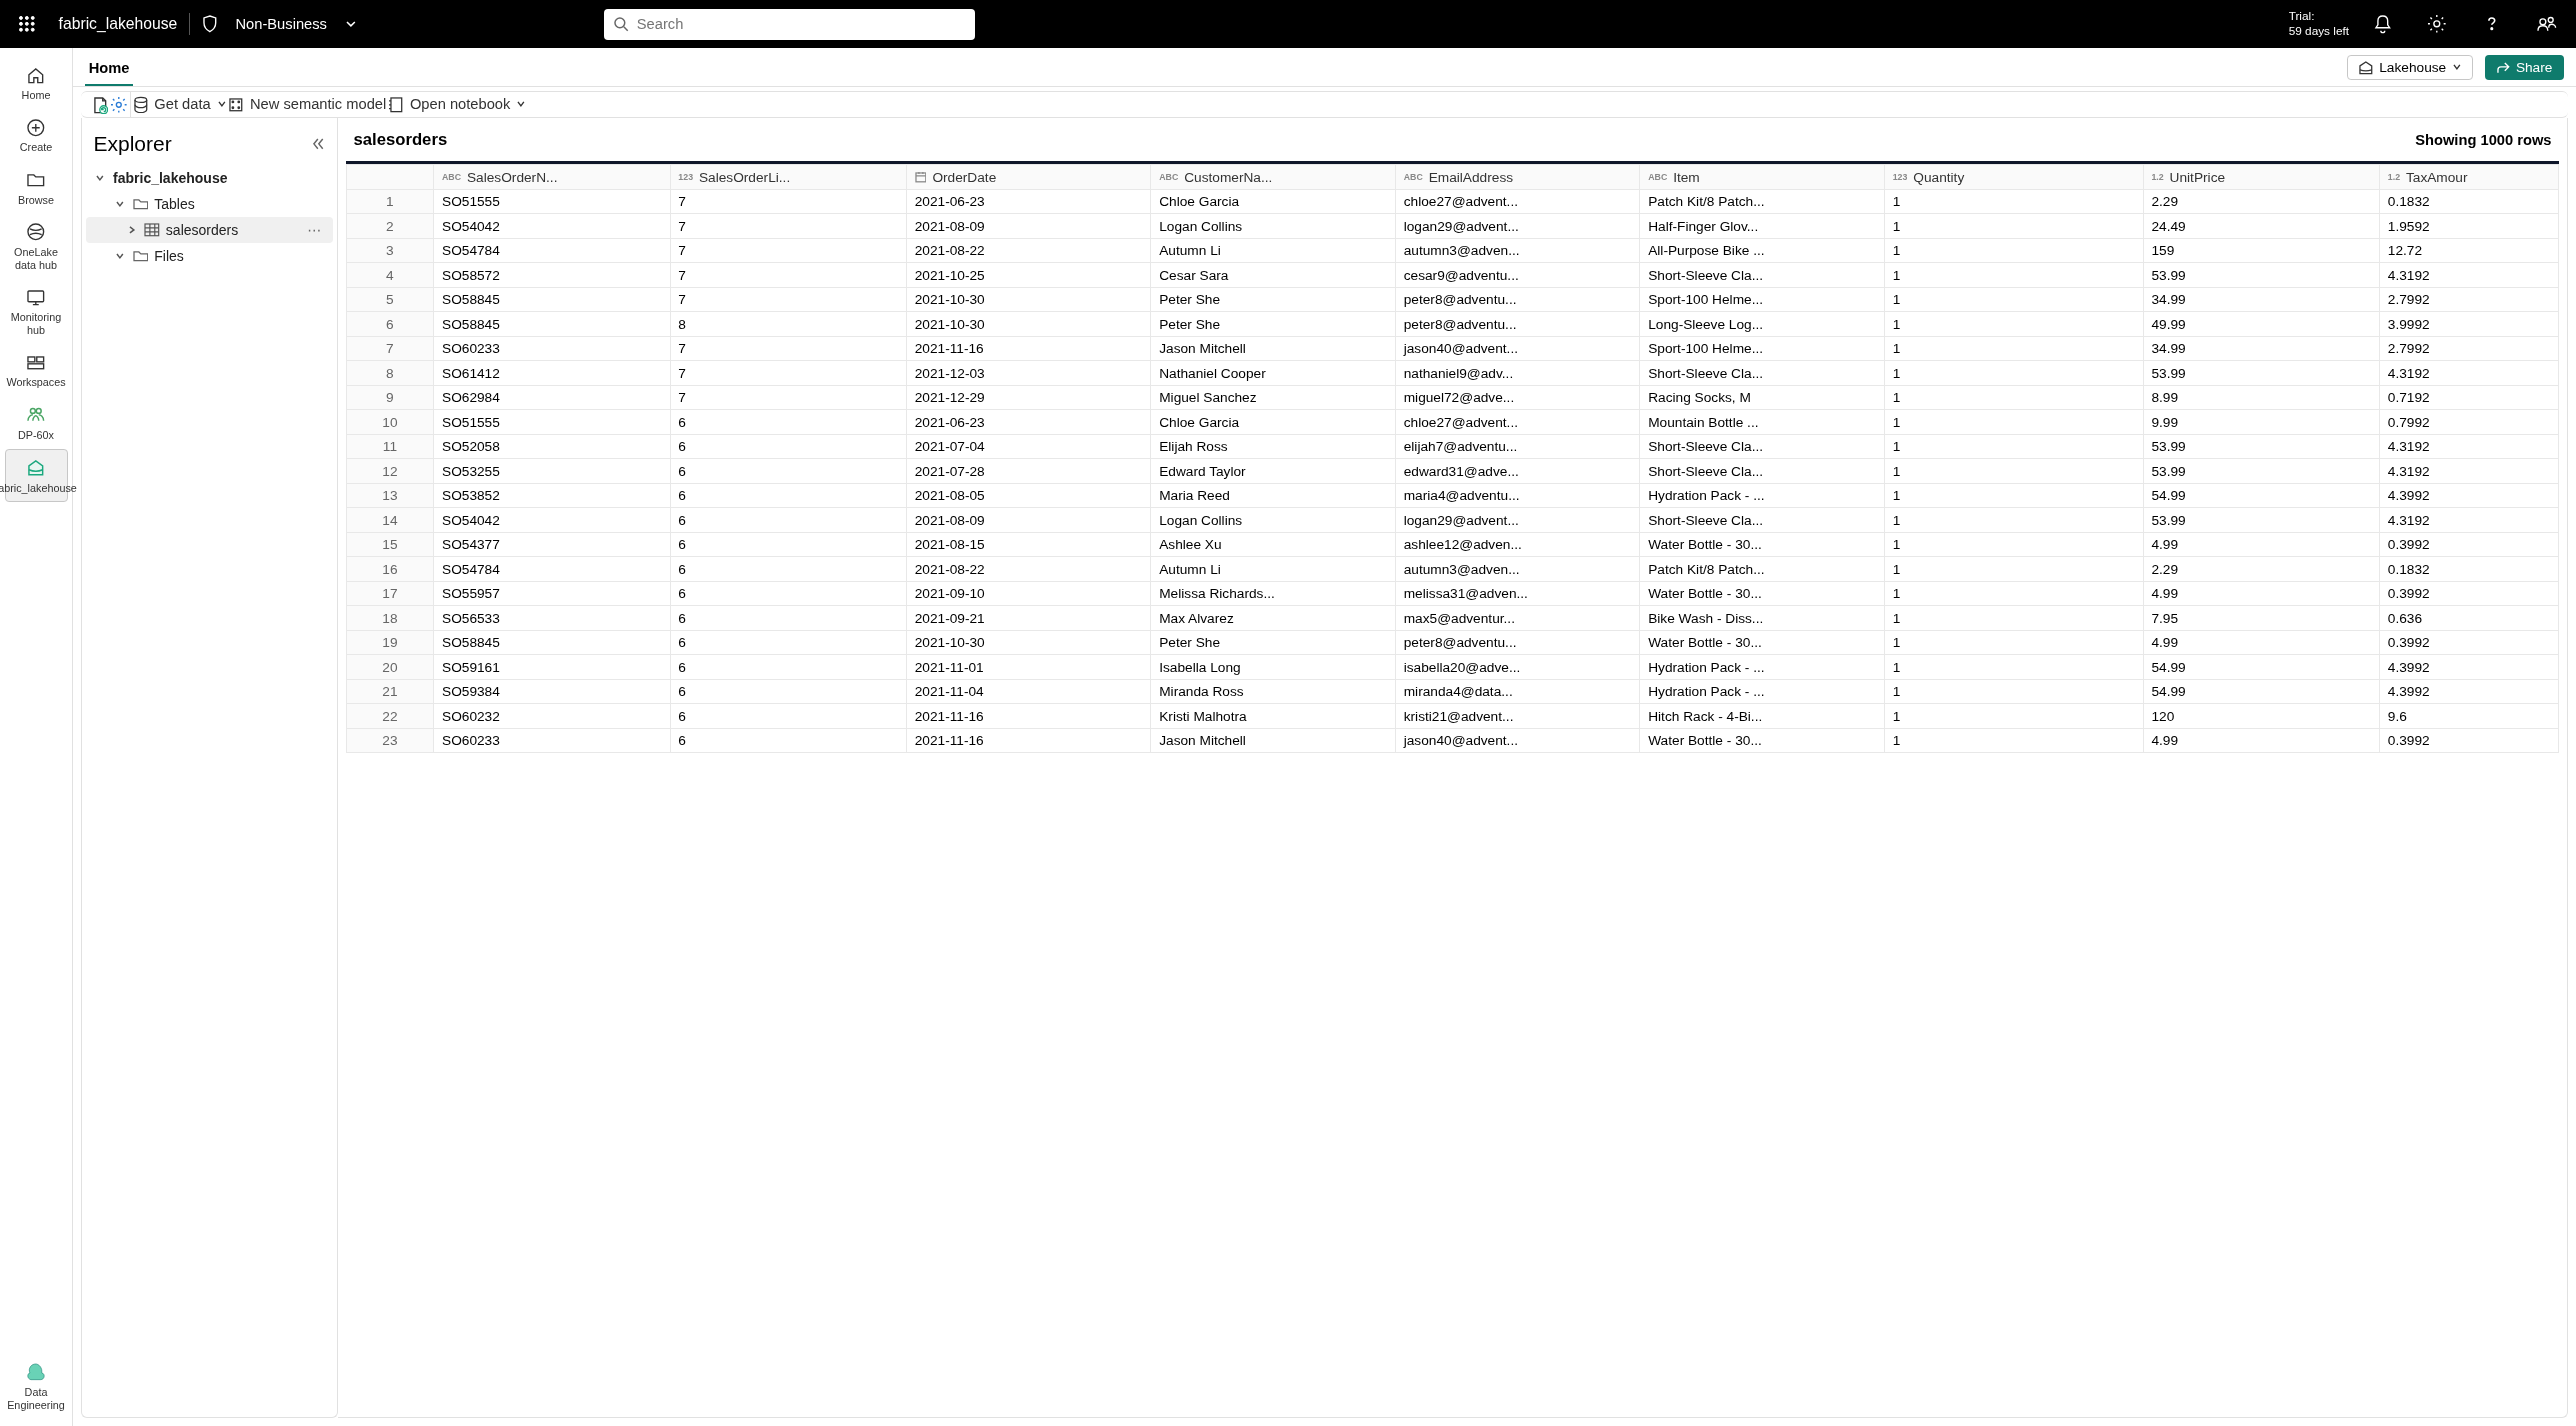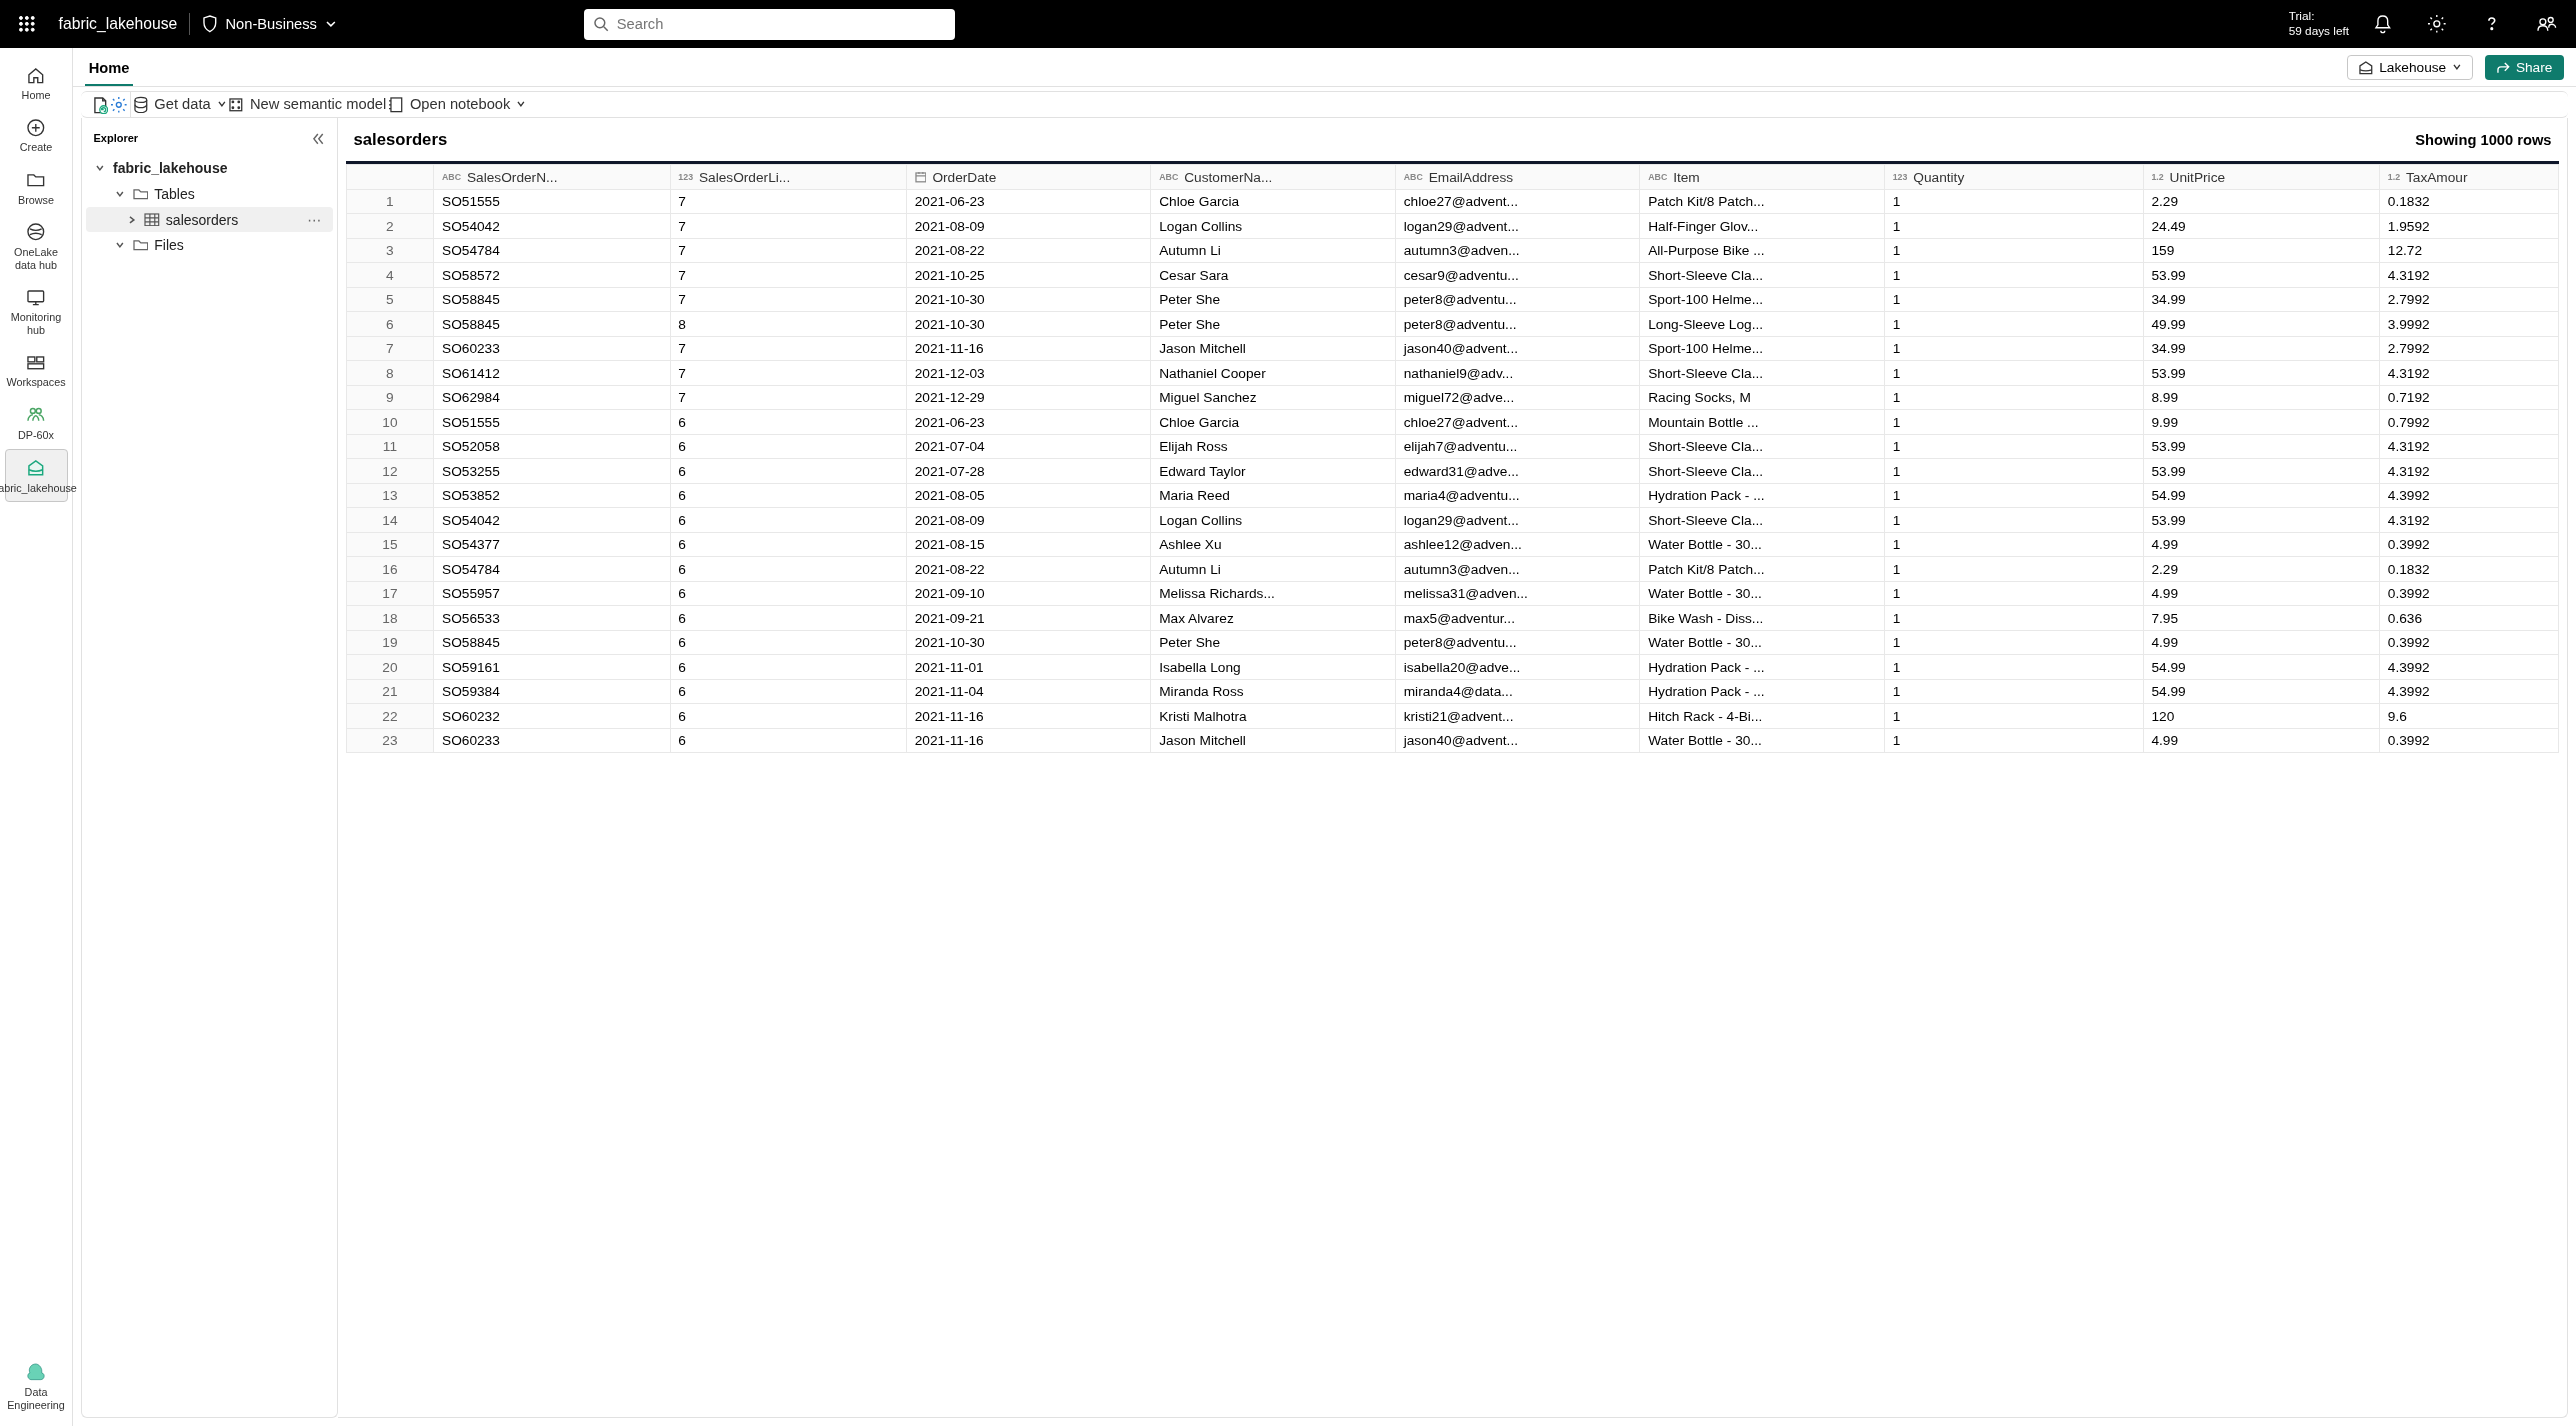--- a/index.html
+++ b/index.html
@@ -4,21 +4,21 @@
 <style>
 * { margin: 0; padding: 0; box-sizing: border-box; font-family: "Segoe UI", -apple-system, sans-serif; }
 html, body { width: 100%; height: 100%; background: #fff; overflow: hidden; }
 
 
 .topbar { height: 48px; background: #000; color: #fff; display: flex; align-items: center; padding: 0 7.8px; gap: 11.8px; }
 .topbar .waffle { width: 39px; display: flex; justify-content: center; align-items: center; }
 .topbar .left-group { display: flex; align-items: center; gap: 11.8px; }
 .topbar .lake-name { font-size: 15.7px; font-weight: 400; }
 .topbar .divider { width: 1px; height: 21.6px; background: #555; }
-.topbar .sensitivity { display: flex; align-items: center; gap: 8px; font-size: 14.7px; cursor: pointer; }
+.topbar .sensitivity { display: flex; align-items: center; gap: 18px; font-size: 14.7px; cursor: pointer; }
 .topbar .search-wrap { flex: 0 0 auto; margin-left: 235px; }
 .topbar .search { width: 371px; height: 31px; background: #fff; border-radius: 3.9px; display: flex; align-items: center; padding: 0 9.8px; gap: 7.8px; color: #666; }
 .topbar .search input { border: none; outline: none; font-size: 14.7px; flex: 1; background: transparent; }
 .topbar .spacer { flex: 1; }
 .topbar .trial { font-size: 11.8px; line-height: 1.3; text-align: left; }
 .topbar .icon-btn { width: 43px; height: 43px; display: flex; align-items: center; justify-content: center; cursor: pointer; color: #fff; }
 .topbar svg { stroke: currentColor; }
 
 
 .rail { position: absolute; left: 0; top: 48px; bottom: 0; width: 73px; border-right: 1px solid #e1e1e1; background: #fff; display: flex; flex-direction: column; align-items: center; padding-top: 9.8px; gap: 2px; }
@@ -36,21 +36,21 @@
 .share-btn { background: #0f7b6c; color: #fff; border-radius: 3.9px; padding: 4.9px 11.8px; display: flex; align-items: center; gap: 5.9px; font-size: 13.7px; cursor: pointer; }
 
 .toolbar { height: 27px; border: 1px solid #e1e1e1; border-left: none; border-right: none; margin: 0 7.8px; display: flex; align-items: center; padding: 0 9.8px; gap: 2px; font-size: 14.7px; background: #fff; border-radius: 5.9px; margin-top: 3.9px; }
 .tool-btn { display: flex; align-items: center; gap: 5.9px; cursor: pointer; color: #333; }
 .tool-sep { width: 1px; height: 25.5px; background: #e1e1e1; }
 
 
 .body { flex: 1; display: flex; min-height: 0; padding: 0 7.8px 7.8px 7.8px; gap: 0; }
 .explorer { width: 257px; border: 1px solid #e1e1e1; border-top: none; border-radius: 0 0 5.9px 5.9px; background: #fff; padding: 9.8px 3.9px; }
 .explorer-header { display: flex; align-items: center; justify-content: space-between; padding: 3.9px 7.8px 9.8px 7.8px; }
-.explorer-header h2 { font-size: 11px; font-weight: 700; }
+.explorer-header h2 { font-size: 21px; font-weight: 400; }
 .tree { font-size: 14px; color: #222; }
 .tree-row { display: flex; align-items: center; gap: 5.9px; padding: 4.9px 5.9px 4.9px 0; cursor: pointer; border-radius: 3.9px; }
 .tree-row.indent-0 { padding-left: 7.8px; }
 .tree-row.indent-1 { padding-left: 27.4px; }
 .tree-row.indent-2 { padding-left: 39px; }
 .tree-row.selected { background: #f0f0f0; }
 .tree-row .caret { width: 13.7px; display: flex; justify-content: center; }
 .tree-row .more { margin-left: auto; padding: 0 5.9px; color: #666; }
 .tree-row.lake-label { font-weight: 600; }
 

